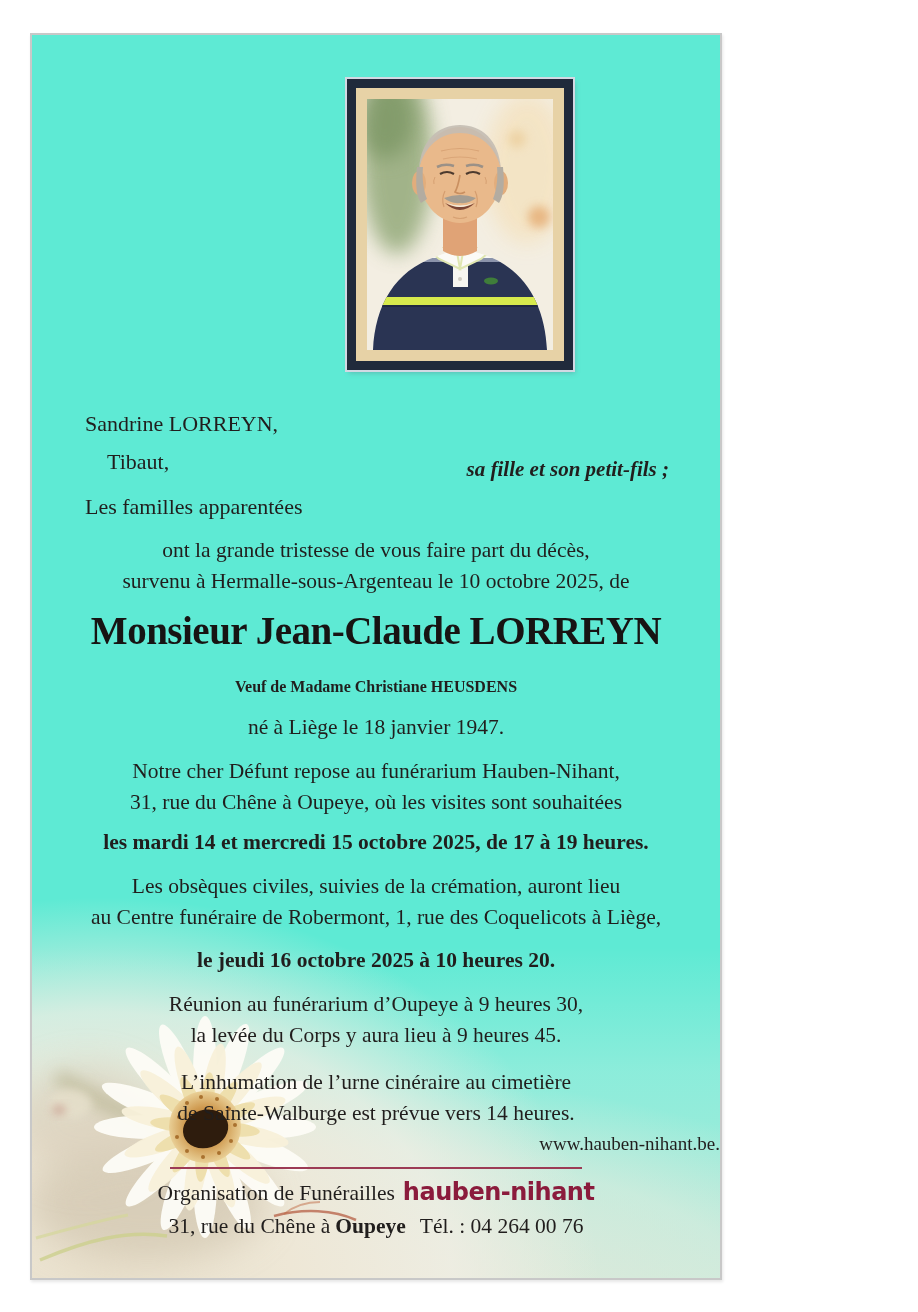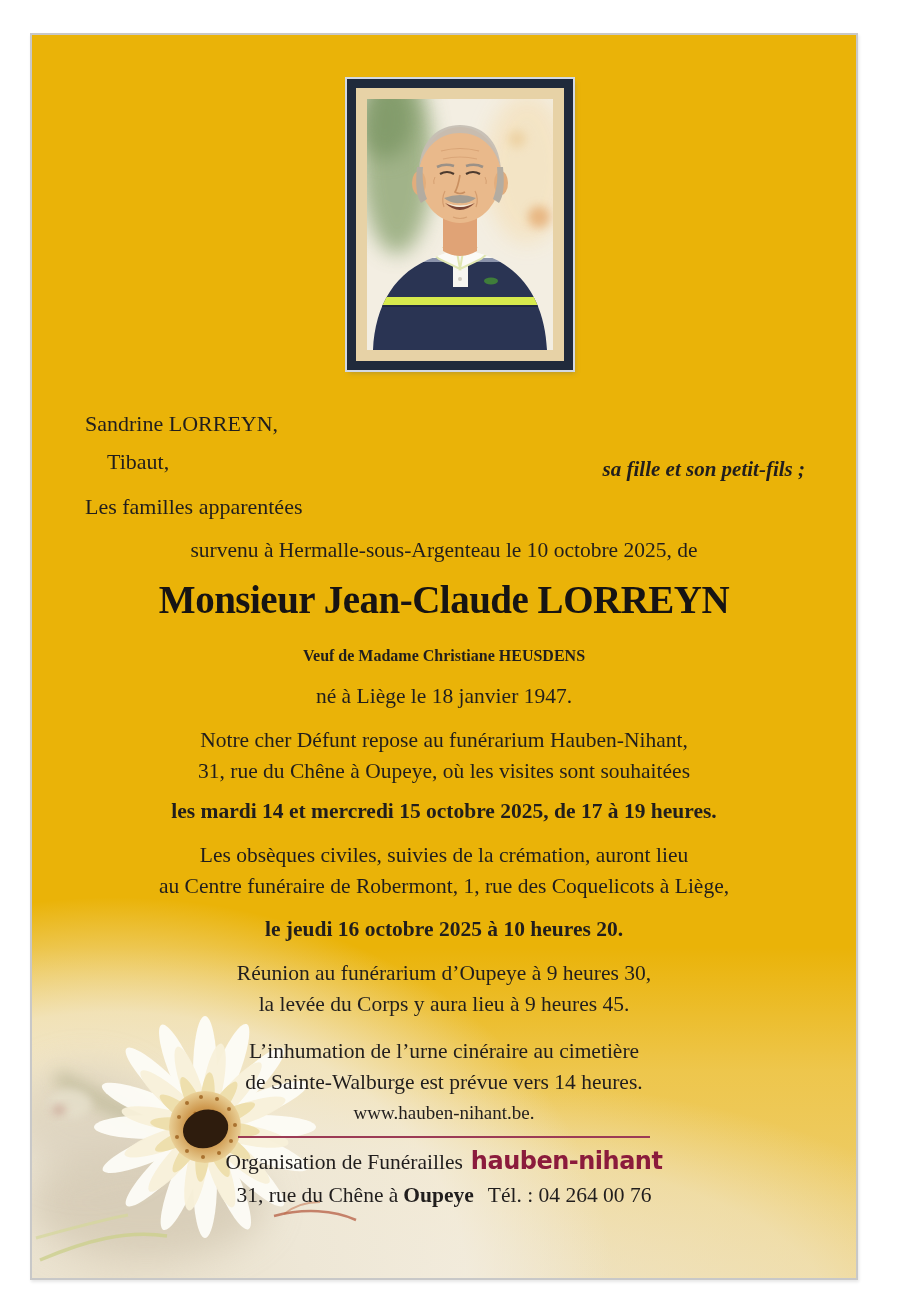--- a/index.html
+++ b/index.html
@@ -1,21 +1,21 @@
 <!DOCTYPE html>
 <html><head>
 <meta charset="utf-8">
 <style>
   * { margin:0; padding:0; box-sizing:border-box; }
   html,body { width:918px; height:1312px; background:#ffffff; }
   body { font-family:"Liberation Serif","DejaVu Serif",serif; color:#211e1d; position:relative; }
 
   .card {
-    position:absolute; left:30px; top:33px; width:828px; height:1247px;
-    background:#eab308; border:2px solid #c8c8c8;
+    position:absolute; left:30px; top:33px; width:692px; height:1247px;
+    background:#5eead4; border:2px solid #c8c8c8;
     box-shadow:1px 2px 3px rgba(0,0,0,0.10);
     overflow:hidden;
   }
 
   
   .flower-wash {
     position:absolute; left:0; right:0; bottom:0; height:460px; z-index:0;
     background:
       radial-gradient(ellipse 640px 500px at 10% 102%, #e9e0cc 0%, #eee7d6 30%, rgba(243,238,228,0.75) 55%, rgba(255,255,255,0) 78%),
       radial-gradient(ellipse 760px 300px at 46% 108%, rgba(238,231,216,0.85) 0%, rgba(242,236,224,0.5) 55%, rgba(255,255,255,0) 80%),
@@ -254,41 +254,42 @@
     <div class="mourners">
       <div>Sandrine LORREYN,</div>
       <div class="mourner-row">
         <span class="mourner-indent">Tibaut,</span>
         <span class="relation">sa fille et son petit-fils ;</span>
       </div>
       <div class="families">Les familles apparentées</div>
     </div>
 
     <div class="center-col">
+      <p>ont la grande tristesse de vous faire part du décès,</p>
       <p>survenu à Hermalle-sous-Argenteau le 10 octobre 2025, de</p>
 
       <p class="deceased-title">Monsieur Jean-Claude LORREYN</p>
       <p class="deceased-sub">Veuf de Madame Christiane HEUSDENS</p>
       <p class="birth">né à Liège le 18 janvier 1947.</p>
 
       <p class="grp">Notre cher Défunt repose au funérarium Hauben-Nihant,</p>
       <p>31, rue du Chêne à Oupeye, où les visites sont souhaitées</p>
       <p class="bold-line">les mardi 14 et mercredi 15 octobre 2025, de 17 à 19 heures.</p>
 
       <p class="grp">Les obsèques civiles, suivies de la crémation, auront lieu</p>
       <p>au Centre funéraire de Robermont, 1, rue des Coquelicots à Liège,</p>
       <p class="bold-date">le jeudi 16 octobre 2025 à 10 heures 20.</p>
 
       <p class="grp">Réunion au funérarium d’Oupeye à 9 heures 30,</p>
       <p>la levée du Corps y aura lieu à 9 heures 45.</p>
 
       <p class="burial-grp">L’inhumation de l’urne cinéraire au cimetière</p>
       <p>de Sainte-Walburge est prévue vers 14 heures.</p>
 
-      <p class="register" style="margin-top:0 !important;">www.hauben-nihant.be.</p>
+      <p class="register" style="margin-top:0 !important;text-align:right;">www.hauben-nihant.be.</p>
 
       <div class="footer-divider"></div>
 
       <p class="footer-org">
         <span>Organisation de Funérailles</span><span class="brand">hauben-nihant</span>
       </p>
       <p class="footer-addr">
         <span>31, rue du Chêne à</span><span class="addr-city">Oupeye</span><span class="addr-phone">Tél. : 04 264 00 76</span>
       </p>
     </div>

